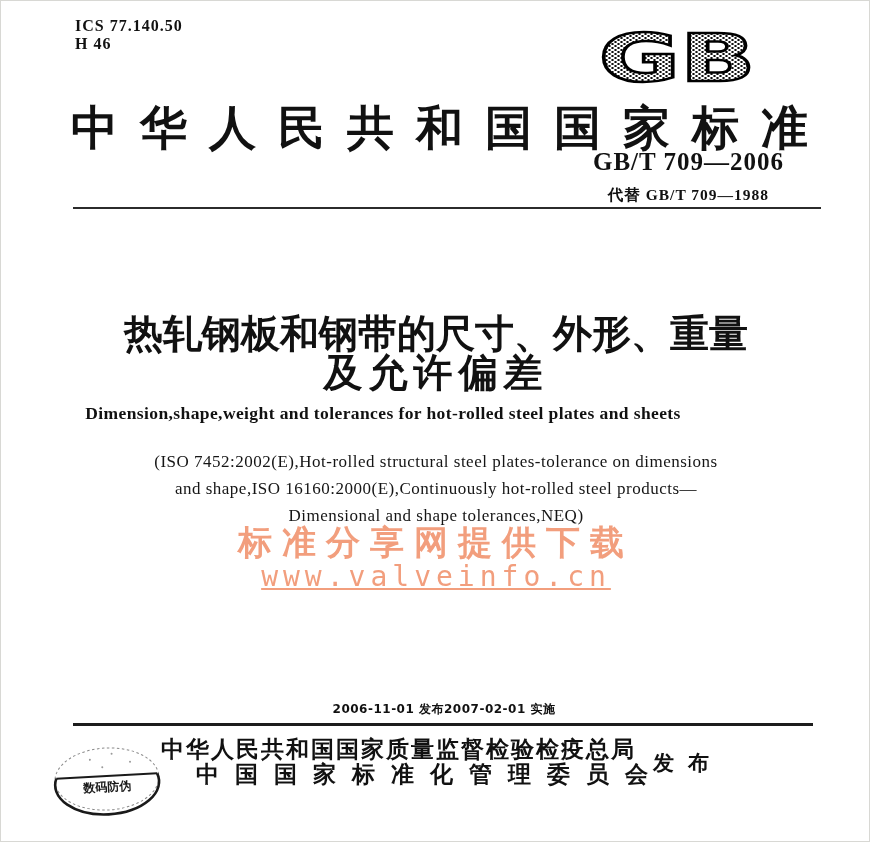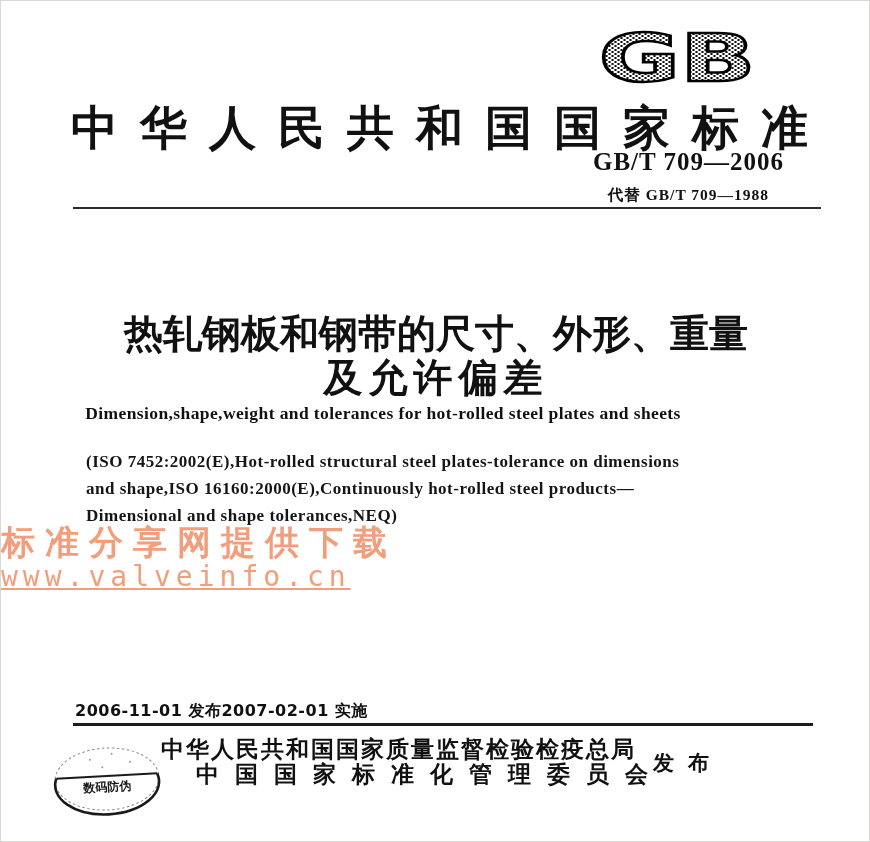--- a/index.html
+++ b/index.html
@@ -39,61 +39,65 @@
   .std-num .replaces{
     font-family:"Liberation Serif","DejaVu Serif",serif;
     font-size:15.5px;font-weight:bold;letter-spacing:1px;margin-top:10px;
   }
 
   .rule-top{left:72px;top:206px;width:748px;height:2px;background:#2b2b2b;}
 
   
   .title-zh{left:0;top:313px;width:870px;text-align:center;font-weight:bold;}
   .title-zh .l1{font-size:39px;letter-spacing:0px;line-height:1.0;}
-  .title-zh .l2{font-size:39px;letter-spacing:6px;line-height:1.0;margin-top:5px;}
+  .title-zh .l2{font-size:39px;letter-spacing:6px;line-height:1.0;}
 
   .title-en{
     left:0;top:402px;width:764px;text-align:center;
     font-family:"Liberation Serif","DejaVu Serif",serif;
     font-weight:bold;font-size:17.5px;letter-spacing:0.4px;
   }
 
   .iso-note{
-    left:85px;top:447px;width:700px;
+    left:85px;top:447px;width:700px;text-align:center;
     font-family:"Liberation Serif","DejaVu Serif",serif;
-    font-size:17px;line-height:1.6;letter-spacing:0.5px;color:#151515;font-weight:bold;
+    font-size:17px;line-height:1.6;letter-spacing:0.5px;color:#151515;
   }
 
   
-  .wm{left:0;top:524px;width:870px;color:var(--wm,#F29E7D);}
+  .wm{left:0;top:524px;width:870px;text-align:center;color:var(--wm,#F29E7D);}
   .wm .zh{font-size:34px;font-weight:bold;letter-spacing:10px;line-height:1.0;}
   .wm .url{
     font-family:"DejaVu Sans Mono","Liberation Mono",monospace;
     font-size:28px;letter-spacing:5px;margin-top:3px;line-height:1.1;text-decoration:underline;
   }
 
   
-  .date-row{left:74px;top:700px;width:738px;display:flex;justify-content:flex-start;
-            font-weight:bold;font-size:16px;letter-spacing:0.5px;}
+  .date-row{left:74px;top:700px;width:738px;display:flex;justify-content:center;
+            font-weight:bold;font-size:12px;letter-spacing:0.5px;}
   .rule-bottom{left:72px;top:722px;width:740px;height:3px;background:#1d1d1d;}
 
   
   .issuer{left:160px;top:736px;width:478px;font-weight:bold;}
   .issuer .i1{font-size:23px;letter-spacing:2px;white-space:nowrap;line-height:1.05;}
   .issuer .i2{font-size:23px;letter-spacing:16px;white-space:nowrap;line-height:1.05;margin-top:1px;padding-left:35px;}
   .publish{left:652px;top:748px;font-weight:bold;font-size:21px;letter-spacing:14px;white-space:nowrap;}
 
   
   .seal{left:50px;top:744px;width:112px;height:72px;transform:rotate(-3deg);}
 </style>
 </head>
 <body>
 
 <div class="page">
 
+  <div class="abs ics">
+    <div>ICS 77.140.50</div>
+    <div>H 46</div>
+  </div>
 
   <div class="abs gb-logo">
     <svg width="180" height="72" viewBox="0 0 180 72" xmlns="http://www.w3.org/2000/svg">
       <defs>
         <pattern id="halftone" width="4" height="4" patternUnits="userSpaceOnUse">
           <rect width="4" height="4" fill="#ffffff"></rect>
           <circle cx="1" cy="1" r="0.9" fill="#000"></circle>
           <circle cx="3" cy="3" r="0.9" fill="#000"></circle>
         </pattern>
       </defs>

